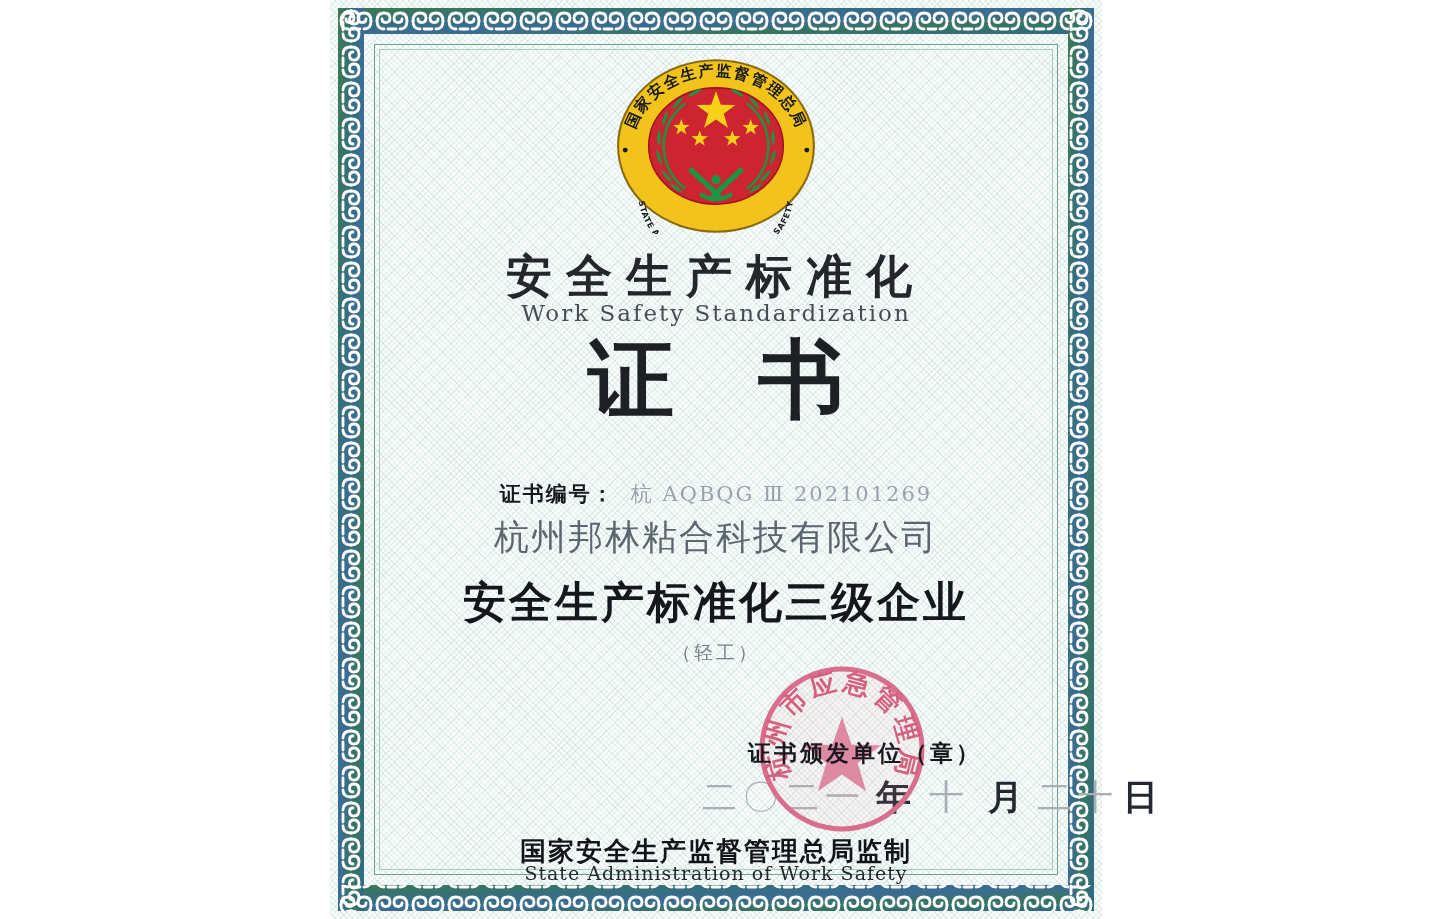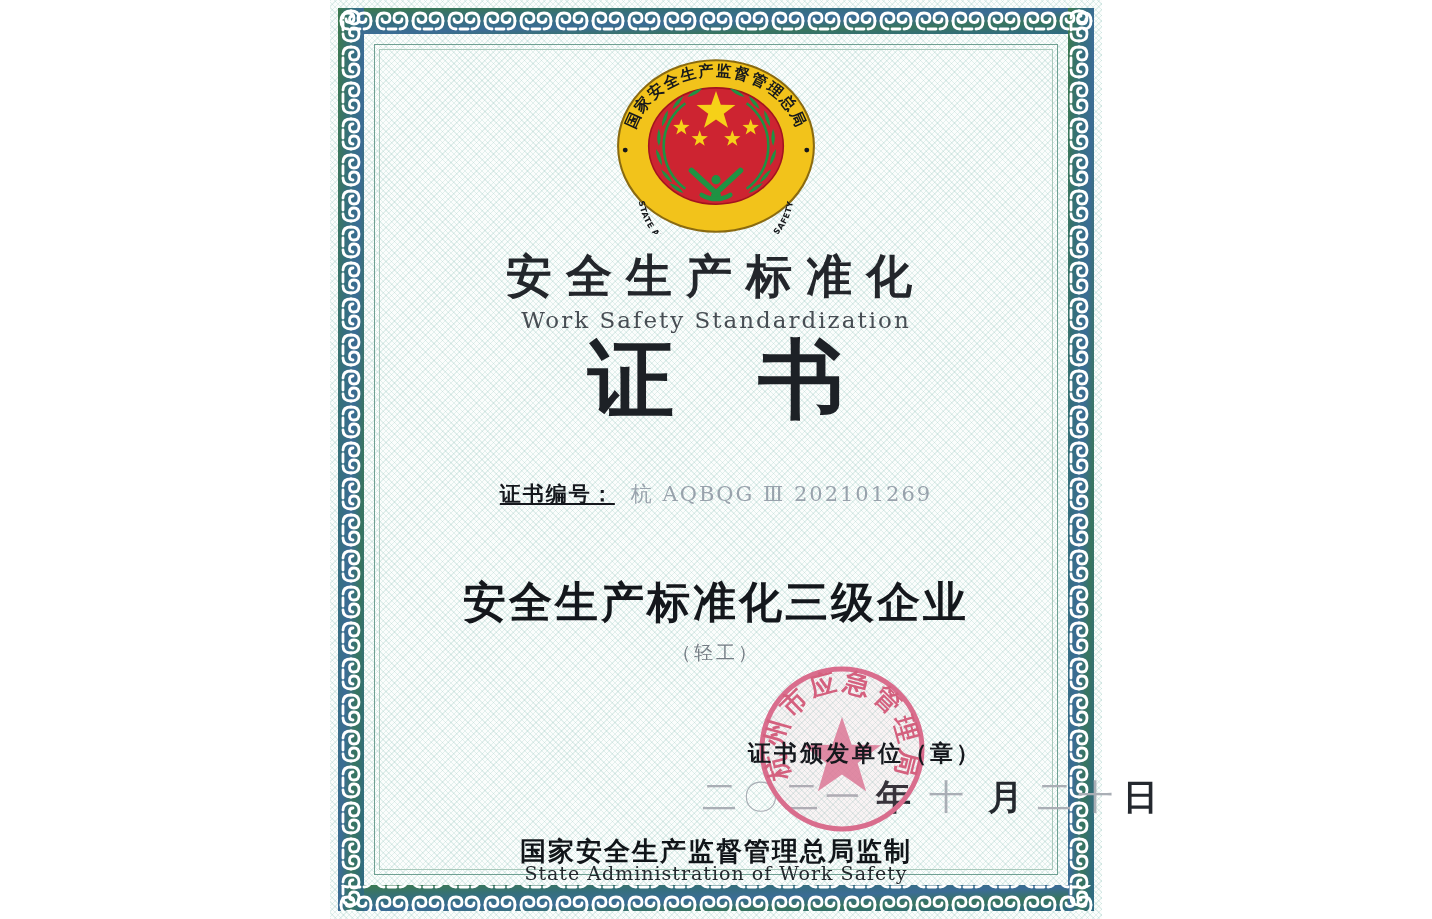--- a/index.html
+++ b/index.html
@@ -15,27 +15,27 @@
       repeating-linear-gradient(135deg, rgba(125,185,175,.20) 0 1px, rgba(0,0,0,0) 1px 4px);
   }
   .frame{position:absolute;left:8px;top:8px;width:756px;height:903px;}
   .thinline-outer{position:absolute;left:44px;top:44px;right:44px;bottom:44px;border:1px solid #6fa092;}
   .thinline-inner{position:absolute;left:49px;top:49px;right:49px;bottom:49px;border:1px solid #a9c9bb;}
   .emblem{position:absolute;left:50%;top:58px;transform:translateX(-50%);width:204px;height:176px;}
   .ctext{position:absolute;left:0;width:100%;text-align:center;white-space:nowrap;}
   .title-cn{top:246px;font-size:46px;font-weight:800;letter-spacing:14px;color:#23262b;
             font-family:"DejaVu Serif","Liberation Serif",serif;}
   .title-en{top:300px;font-size:23px;letter-spacing:2px;color:#474d53;
-            font-family:"DejaVu Serif","Liberation Serif",serif;margin-top:7px;}
+            font-family:"DejaVu Serif","Liberation Serif",serif;}
   .certword{top:332px;font-size:86px;line-height:1.1;font-weight:800;color:#1d2126;
             font-family:"DejaVu Serif","Liberation Serif",serif;display:flex;justify-content:center;gap:84px;}
   .cert-en{top:418px;font-size:37px;letter-spacing:5px;color:#2e3339;
            font-family:"DejaVu Serif","Liberation Serif",serif;}
   .numline{top:480px;font-size:21px;}
-  .numline .lbl{font-weight:700;color:#15181d;letter-spacing:2px;text-decoration:underline;}
+  .numline .lbl{font-weight:700;color:#15181d;letter-spacing:2px;}
   .numline .val{color:#98a2ac;font-family:"DejaVu Serif","Liberation Serif",serif;letter-spacing:2px;margin-left:16px;}
   .company{top:514px;font-size:35px;color:#5c6670;letter-spacing:2px;font-weight:500;
            font-family:"DejaVu Serif","Liberation Serif",serif;}
   .level{top:574px;font-size:43px;font-weight:800;color:#14171c;letter-spacing:3px;}
   .category{top:640px;font-size:19px;color:#747c84;letter-spacing:3px;
             font-family:"DejaVu Serif","Liberation Serif",serif;}
   .validity{position:absolute;left:113px;top:696px;font-size:23px;white-space:nowrap;}
   .validity .lbl{font-weight:700;color:#15181d;letter-spacing:3px;}
   .validity .val{color:#8d98a2;font-family:"DejaVu Serif","Liberation Serif",serif;letter-spacing:2px;margin-left:10px;}
   .issuer{position:absolute;left:418px;top:738px;font-size:23px;font-weight:700;color:#15181d;
@@ -145,20 +145,21 @@
 
   <div class="ctext certword">
     <span>证</span>
     <span>书</span>
   </div>
 
   <div class="ctext numline">
     <span class="lbl">证书编号：</span><span class="val">杭 AQBQG Ⅲ 202101269</span>
   </div>
 
+  <div class="ctext company">杭州邦林粘合科技有限公司</div>
   <div class="ctext level">安全生产标准化三级企业</div>
   <div class="ctext category">（轻工）</div>
 
 
   <div class="issuer">证书颁发单位（章）</div>
   <div class="dateline">
     <span class="dv">二〇二一</span><span class="dl sp10">年</span><span class="dv sp18">十</span><span class="dl sp18">月</span><span class="dv sp14">二十</span><span class="dl sp4">日</span>
   </div>
 
   <div class="stamp">

